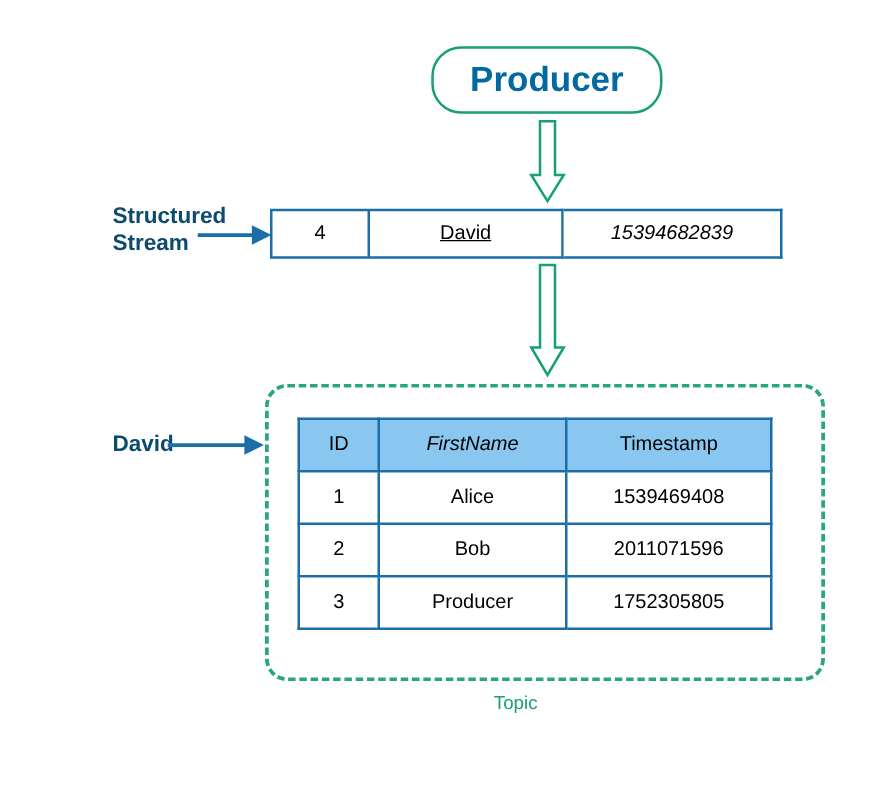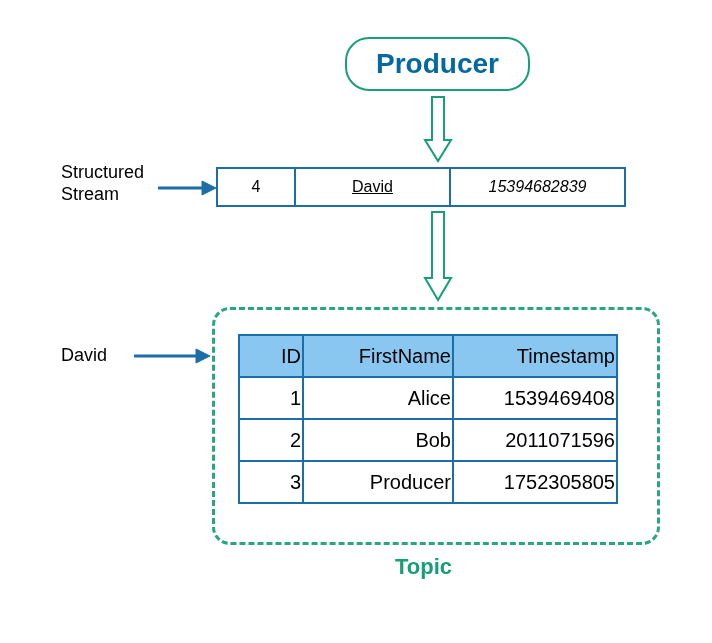--- a/index.html
+++ b/index.html
@@ -52,48 +52,49 @@
     top: 307px;
     width: 448px;
     height: 238px;
     border: 3px dashed #2aa67f;
     border-radius: 18px;
   }
   .topic-label {
     position: absolute;
     left: 395px;
     top: 554px;
-    font-size: 22px;
-    font-weight: bold;
+    font-size: 15px;
+    font-weight: normal;
     color: #189e78;
   }
   .schema-table {
     position: absolute;
     left: 238px;
     top: 334px;
     border-collapse: collapse;
   }
   .schema-table th, .schema-table td {
     border: 2px solid #1b6ea8;
     height: 42px;
-    text-align: right;
-    font-size: 20px;
+    text-align: center;
+    font-size: 16px;
     font-weight: normal;
     color: #000;
   }
   .schema-table th { background: #8ac7f0; }
   .col-id { width: 64px; }
-  .col-fn { width: 150px; }
+  .col-fn { width: 150px; font-style: italic; }
   .col-ts { width: 164px; }
   .side-label {
     position: absolute;
-    color: #000000;
-    font-weight: normal;
+    color: #0c4a6e;
+    font-weight: bold;
     font-size: 18px;
     line-height: 22px;
+    margin-left: 29px;
   }
   .lbl-stream { left: 61px; top: 161px; }
   .lbl-schema { left: 61px; top: 344px; }
   .arrow-blue {
     position: absolute;
     stroke: #1b6ea8;
     fill: #1b6ea8;
   }
   .arrow-hollow {
     position: absolute;

